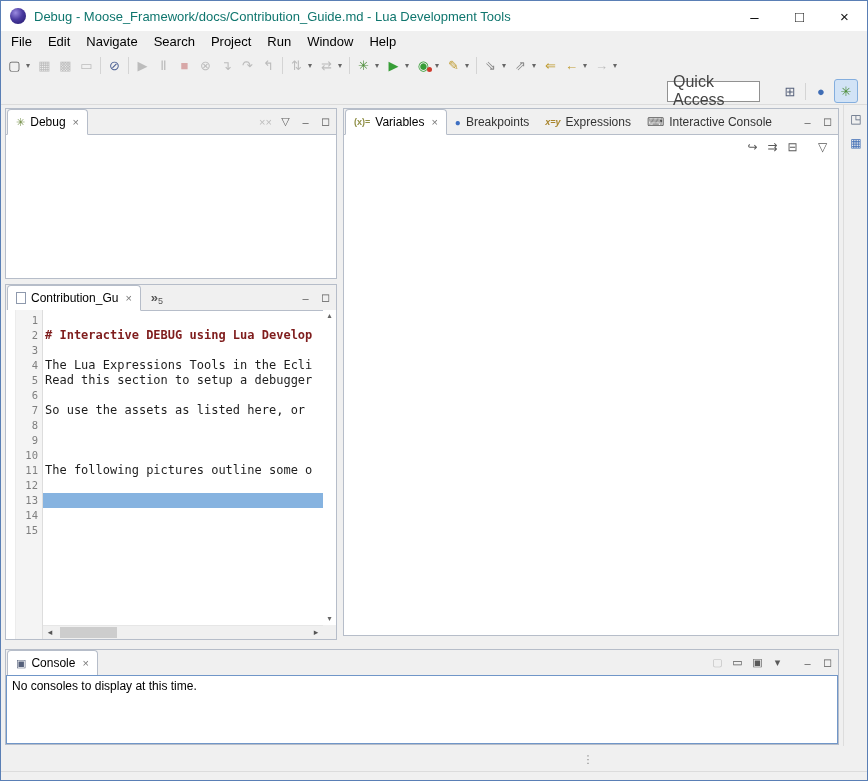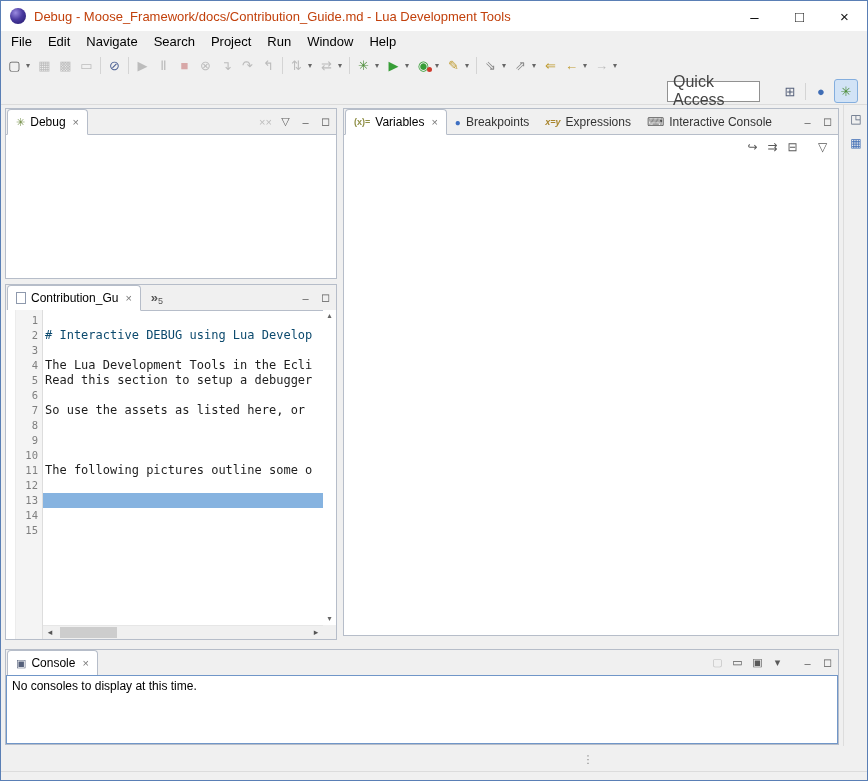--- a/index.html
+++ b/index.html
@@ -5,21 +5,21 @@
   html,body{margin:0;padding:0;}
   body{
     width:868px;height:781px;position:relative;overflow:hidden;
     background:#f0f0f0;border:1px solid #5a7fb5;box-sizing:border-box;
     font-family:"Liberation Sans",sans-serif;-webkit-user-select:none;user-select:none;
   }
   
   #titlebar{height:30px;background:#ffffff;display:flex;align-items:center;}
   .app-icon{width:16px;height:16px;margin-left:9px;border-radius:50%;
     background:radial-gradient(circle at 35% 30%,#9a8ae0 0%,#4a3aa0 45%,#201668 100%);}
-  #title-text{margin-left:8px;font-size:13px;color:#c2410c;white-space:nowrap;}
+  #title-text{margin-left:8px;font-size:13px;color:#0f766e;white-space:nowrap;}
   #win-controls{margin-left:auto;display:flex;height:30px;}
   .wbtn{width:45px;height:30px;display:flex;align-items:center;justify-content:center;font-size:15px;color:#111;}
   
   #menubar{height:21px;display:flex;align-items:center;padding-left:2px;background:#f0f0f0;}
   .menu-item{padding:12px 8px;font-size:13px;color:#000;}
   
   #toolbar1{height:26px;display:flex;align-items:center;padding-left:3px;background:#f0f0f0;}
   .tbtn{height:22px;display:flex;align-items:center;padding:0 2px;border-radius:3px;}
   .tbtn .g{width:17px;text-align:center;font-size:13px;color:#555;position:relative;}
   .dd{font-size:8px;color:#666;margin-left:1px;width:8px;text-align:center;}
@@ -63,21 +63,21 @@
   .chev .c1{font-size:13px;color:#555;font-weight:bold;line-height:14px;}
   .chev .c2{font-size:9px;color:#555;position:relative;top:5px;}
   .code{position:absolute;left:0;top:25px;right:0;bottom:0;display:flex;}
   .ann{width:9px;background:#fff;border-right:1px solid #ececec;}
   .nums{width:27px;background:#f4f4f4;border-right:1px solid #ddd;padding-top:3px;box-sizing:border-box;}
   .gn{height:15px;line-height:15px;text-align:right;padding-right:4px;
     font-family:"DejaVu Sans Mono",monospace;font-size:10.5px;color:#7f7f7f;}
   .txt{flex:1;padding-top:3px;box-sizing:border-box;overflow:hidden;
     font-family:"DejaVu Sans Mono",monospace;font-size:12px;color:#1e1e1e;}
   .ln{height:15px;line-height:15px;white-space:pre;padding-left:2px;overflow:hidden;}
-  .ln.h{color:#0c4a6e;font-weight:normal;}
+  .ln.h{color:#7f1d1d;font-weight:bold;}
   .ln.sel{background:#86b3e0;}
   .vsb{width:13px;background:#fff;position:relative;margin-bottom:14px;}
   .vsb .sa{position:absolute;left:0;width:13px;height:12px;text-align:center;font-size:8px;color:#666;line-height:12px;}
   .sa.up{top:0}.sa.down{bottom:0}
   .hsb{position:absolute;left:37px;right:13px;bottom:0;height:14px;background:#f0f0f0;border-top:1px solid #e6e6e6;box-sizing:border-box;}
   .ha{position:absolute;top:0;width:14px;height:13px;text-align:center;line-height:13px;font-size:9px;color:#555;}
   .ha.left{left:0}.ha.right{right:0}
   .hthumb{position:absolute;left:17px;top:1px;width:57px;height:11px;background:#cdcdcd;}
   .corner{position:absolute;right:0;bottom:0;width:13px;height:14px;background:#f0f0f0;}
   
@@ -275,21 +275,21 @@
       <div class="gn">11</div>
       <div class="gn">12</div>
       <div class="gn">13</div>
       <div class="gn">14</div>
       <div class="gn">15</div>
     </div>
     <div class="txt">
       <div class="ln"></div>
       <div class="ln h"># Interactive DEBUG using Lua Develop</div>
       <div class="ln"></div>
-      <div class="ln">The Lua Development Tools in the Ecli</div>
+      <div class="ln">The Lua Expressions Tools in the Ecli</div>
       <div class="ln">Read this section to setup a debugger</div>
       <div class="ln"></div>
       <div class="ln">So use the assets as listed here, or </div>
       <div class="ln"></div>
       <div class="ln"></div>
       <div class="ln"></div>
       <div class="ln">The following pictures outline some o</div>
       <div class="ln"></div>
       <div class="ln sel"></div>
     </div>

